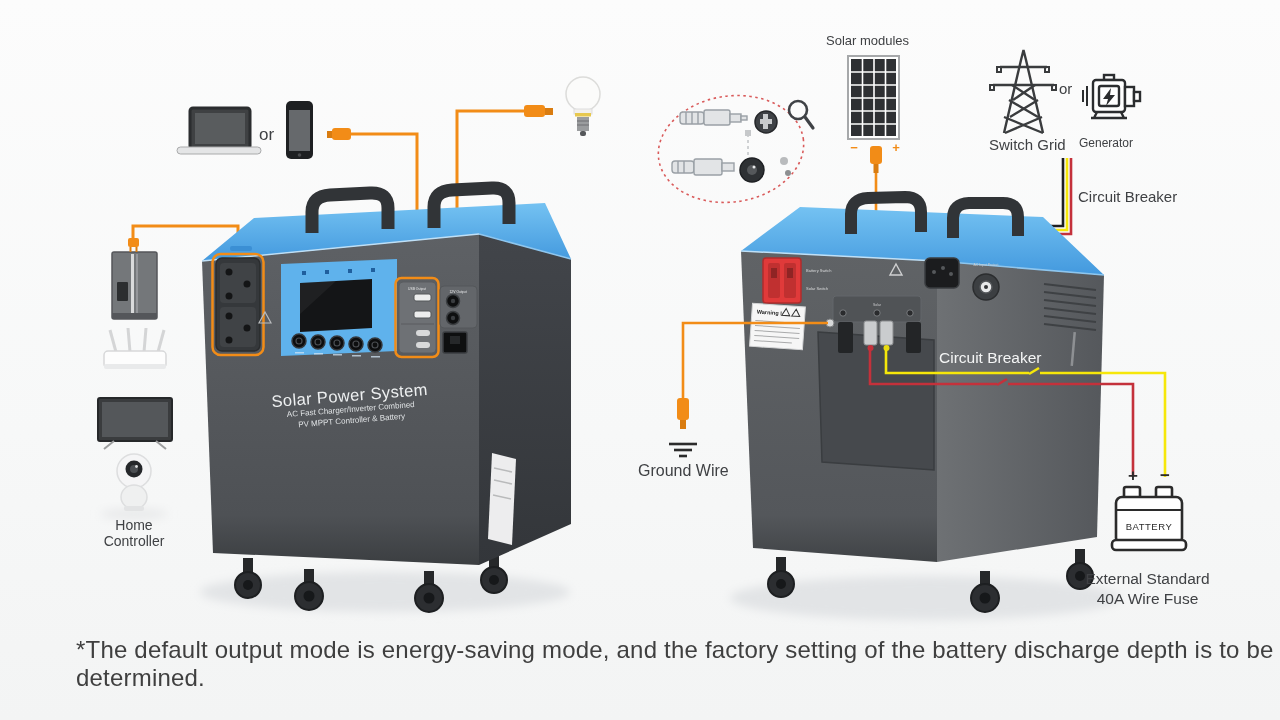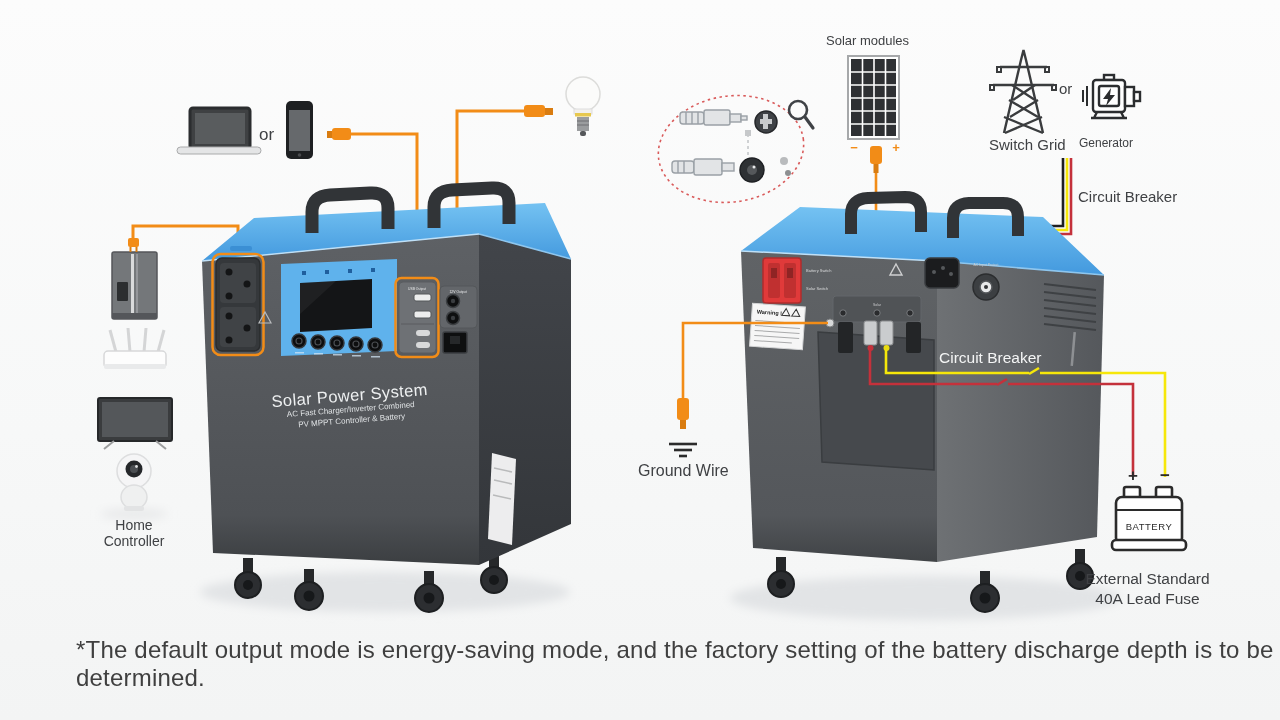--- a/index.html
+++ b/index.html
@@ -473,21 +473,21 @@
 <div class="lbl white" style="left:939px;top:349px;font-size:15.5px;">Circuit Breaker</div>
 <div class="lbl" style="left:638px;top:462px;font-size:16px;text-align:center;">Ground Wire</div>
 
 <div class="lbl center" style="left:84px;top:517px;width:100px;font-size:14px;line-height:1.15;text-align:center;">
   <div>Home</div>
   <div>Controller</div>
 </div>
 
 <div class="lbl center" style="left:1075px;top:561px;width:145px;font-size:15.5px;line-height:1.3;margin-top:8px;">
   <div>External Standard</div>
-  <div>40A Lead Fuse</div>
+  <div>40A Wire Fuse</div>
 </div>
 
 <div id="front-title">
   <div class="t">Solar Power System</div>
   <div class="s">AC Fast Charger/Inverter Combined</div>
   <div class="s">PV MPPT Controller &amp; Battery</div>
 </div>
 
 <div id="footnote">*The default output mode is energy-saving mode, and the factory setting of the battery discharge depth is to be determined.</div>
 

